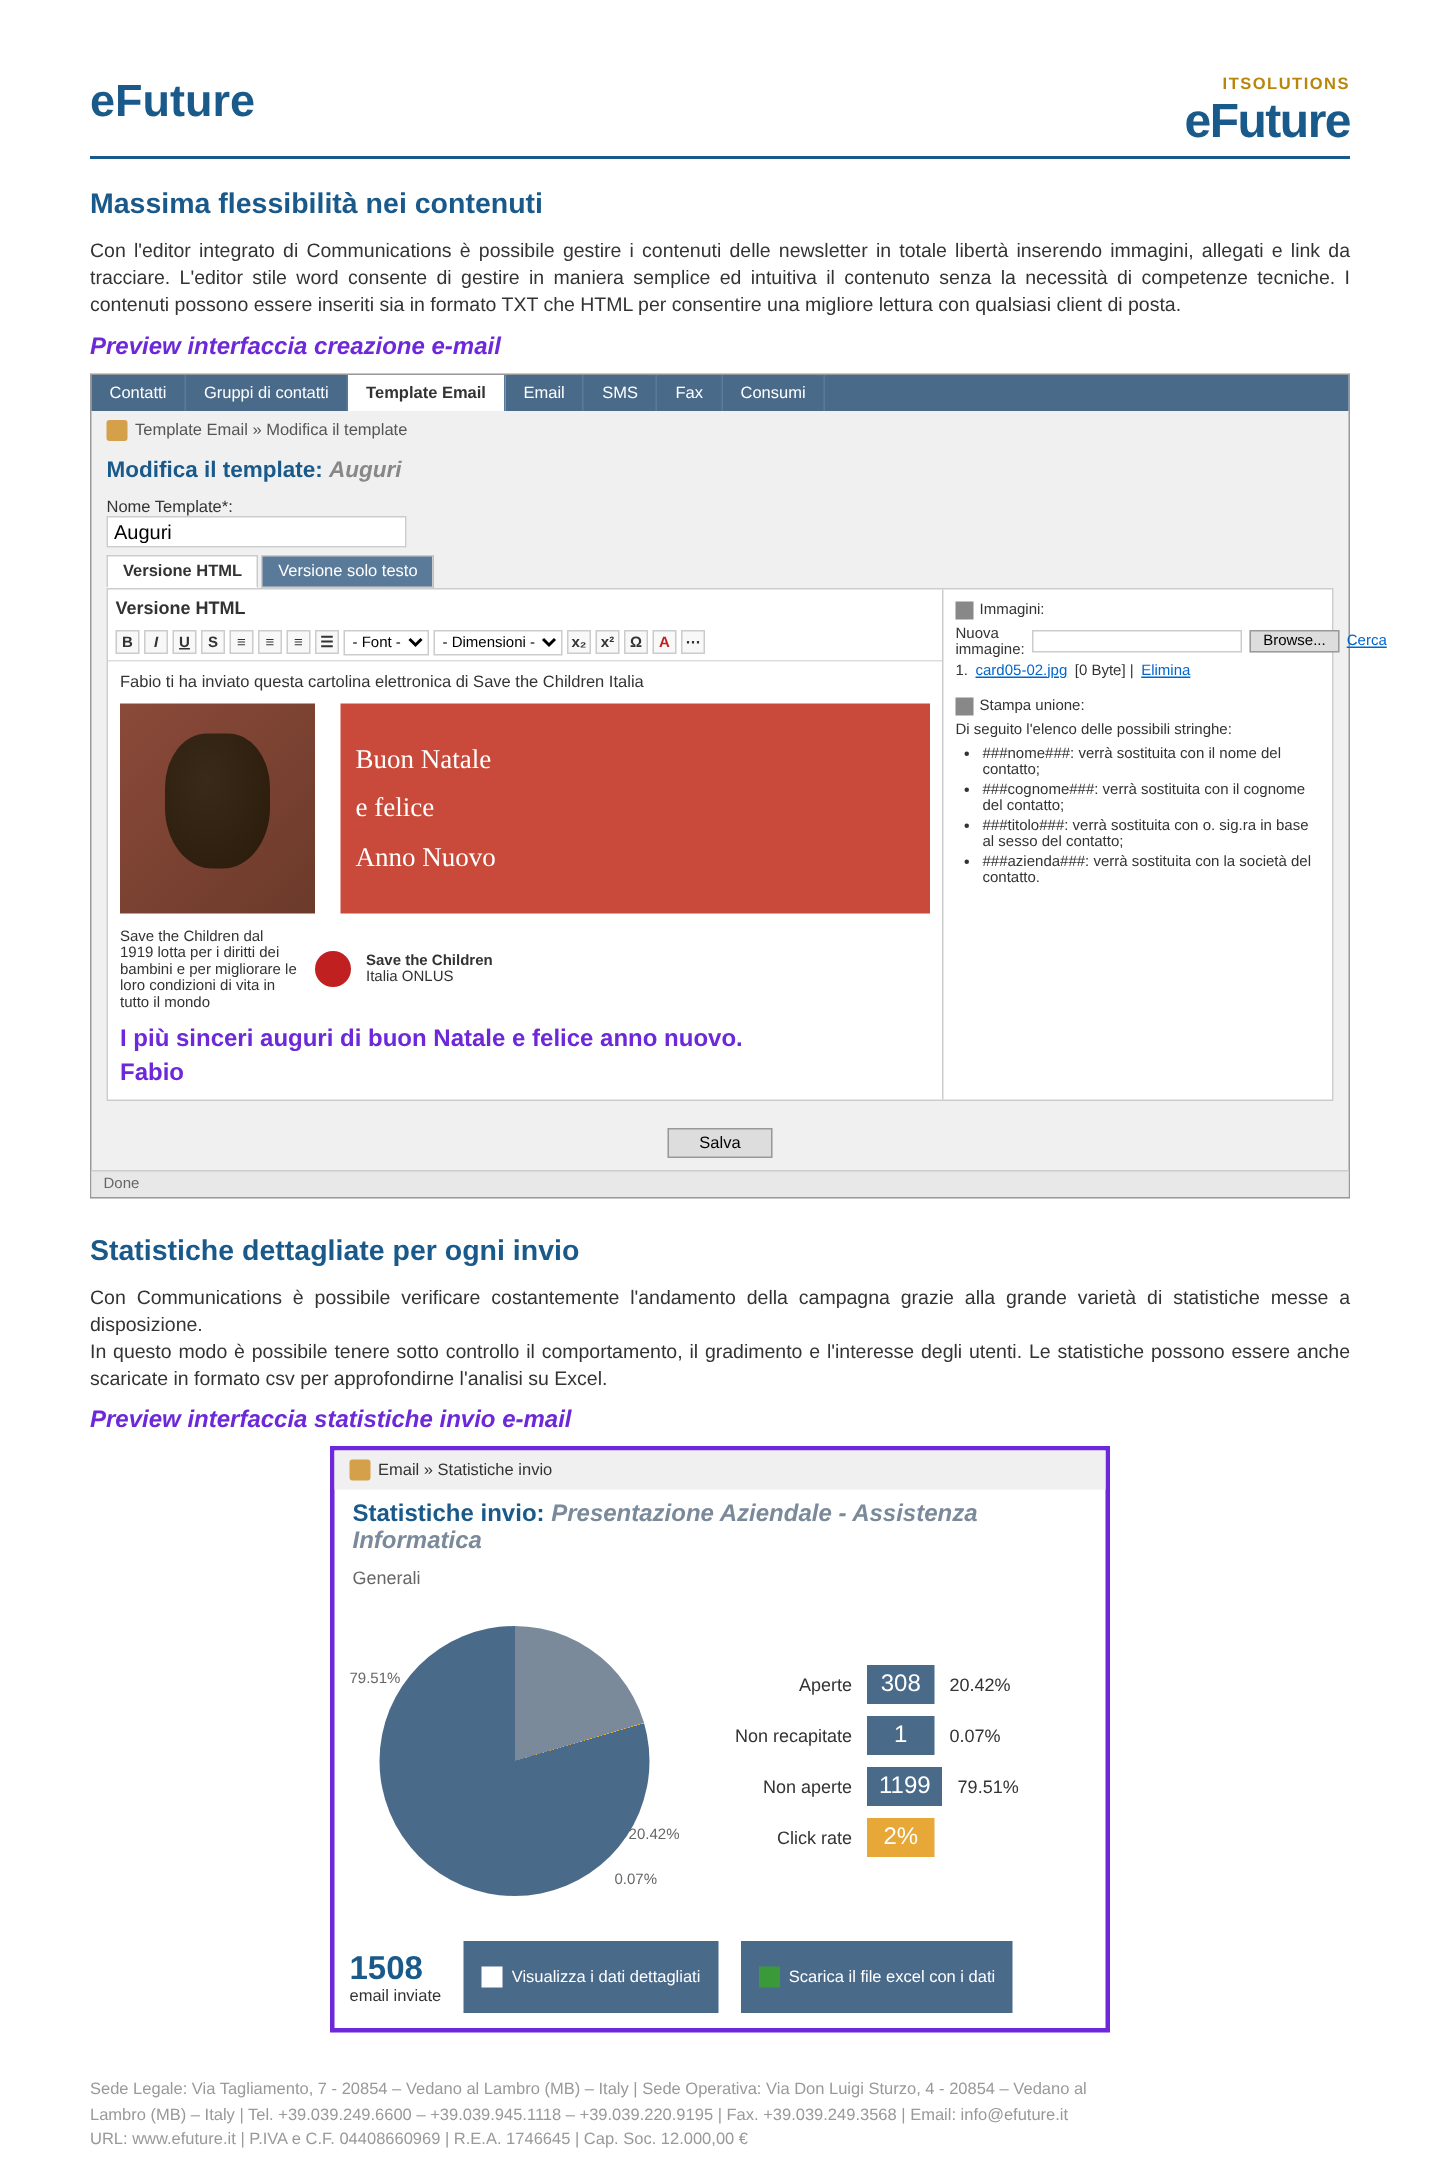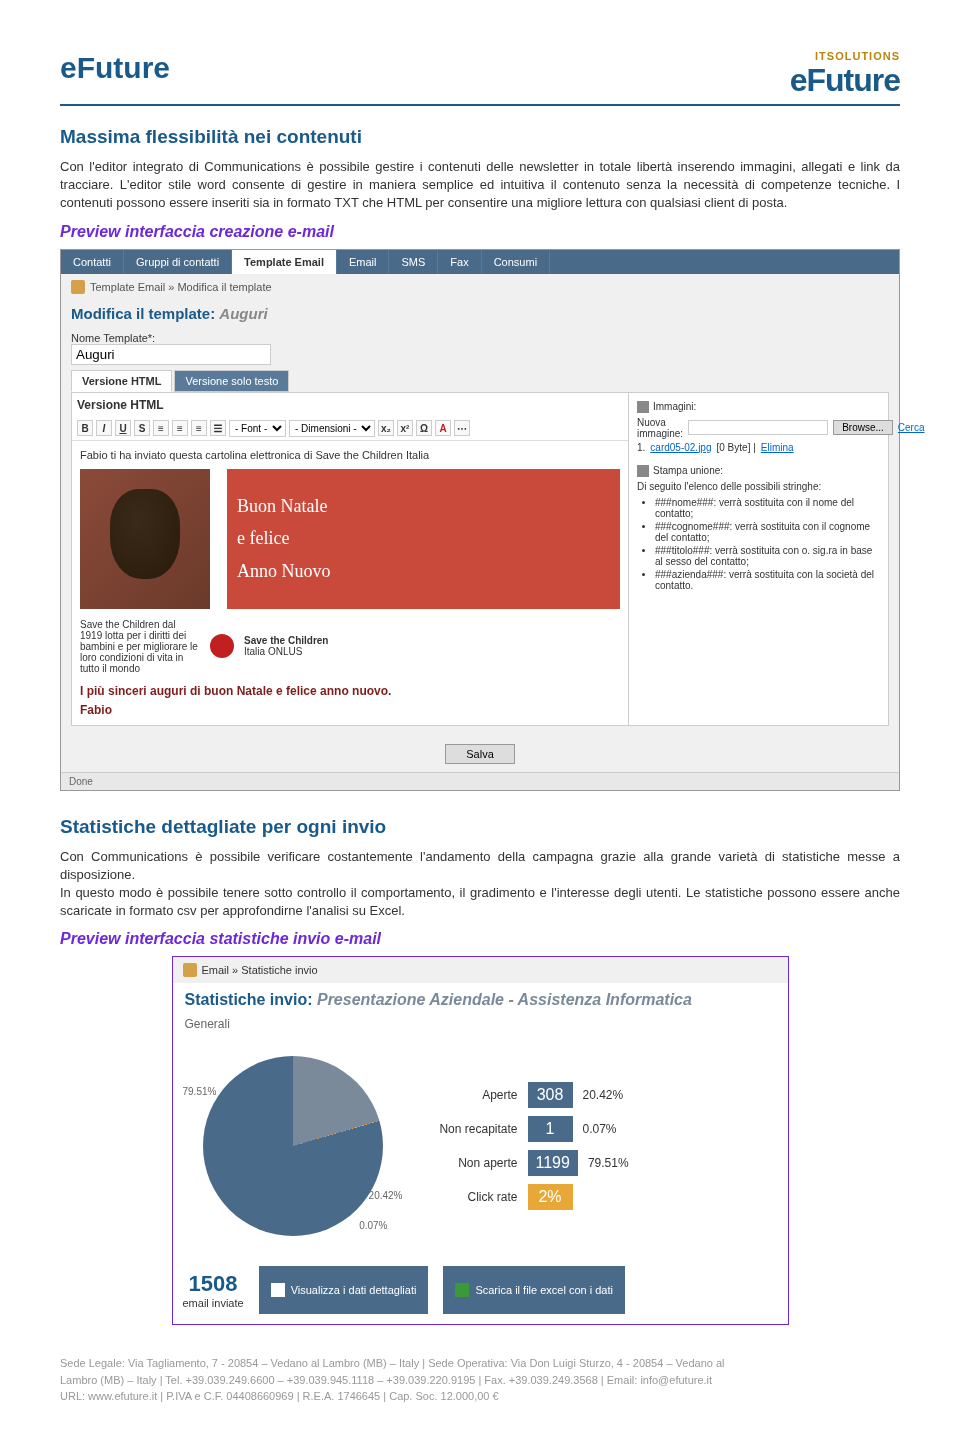--- a/index.html
+++ b/index.html
@@ -34,56 +34,56 @@
 .toolbar{display:flex;gap:3px;padding:3px 5px;border-bottom:1px solid #ddd;flex-wrap:wrap;align-items:center;font-size:10px}
 .tb-btn{width:16px;height:16px;border:1px solid #ccc;display:flex;align-items:center;justify-content:center;font-size:10px;font-weight:bold;background:#f8f8f8}
 .tb-sel{border:1px solid #ccc;font-size:10px;padding:1px;background:#fff}
 .content-area{padding:8px;font-size:11px}
 .postcard{display:flex;gap:17px;margin:8px 0}
 .postcard-img{width:130px;height:140px;background:linear-gradient(135deg,#8b4a3a 0%,#6b3a2a 100%);position:relative;overflow:hidden}
 .face{position:absolute;left:30px;top:20px;width:70px;height:90px;background:radial-gradient(ellipse at 40% 35%,#3a2a1a 0%,#2a1a0a 100%);border-radius:40% 40% 45% 45%}
 .postcard-text{flex:1;background:#c94a3a;color:#fff;padding:10px;font-family:cursive;font-size:18px;line-height:1.8;display:flex;flex-direction:column;justify-content:center}
 .stc-row{display:flex;align-items:center;gap:10px;margin:10px 0;font-size:10px}
 .stc-logo{width:24px;height:24px;background:#c02020;border-radius:50%}
-.msg-text{color:#7f1d1d;font-weight:bold;font-size:12px;margin-top:5px}
+.msg-text{color:#6d28d9;font-weight:bold;font-size:16px;margin-top:5px}
 .editor-right{width:260px;border-left:1px solid #ccc;padding:8px;font-size:10px}
 .right-section{margin-bottom:12px}
 .right-head{display:flex;align-items:center;gap:4px;font-weight:normal;margin-bottom:4px}
 .right-icon{width:12px;height:12px;background:#888}
 .right-row{display:flex;gap:5px;align-items:center;margin:3px 0}
 .right-row input{border:1px solid #ccc;padding:1px 3px;flex:1;font-size:10px}
 .btn-browse{background:#ddd;border:1px solid #999;padding:1px 8px;font-size:10px}
 .link{color:#06c;text-decoration:underline}
 .merge-list{list-style:disc;padding-left:18px;margin-top:5px}
 .merge-list li{margin:2px 0}
 .save-row{text-align:center;padding:8px}
 .btn-save{background:#ddd;border:1px solid #999;padding:3px 20px;font-size:11px}
 .status-bar{background:#e8e8e8;border-top:1px solid #ccc;padding:3px 8px;font-size:10px;color:#666}
 
-.preview2{border:1px solid #6d28d9;background:#fff;margin-bottom:25px;width:617px;margin-left:auto;margin-right:auto}
+.preview2{border:3px solid #6d28d9;background:#fff;margin-bottom:25px;width:520px;margin-left:auto;margin-right:auto}
 .bc2{padding:6px 10px;font-size:11px;background:#f0f0f0;display:flex;align-items:center;gap:5px}
 .stats-title{padding:8px 12px;color:#1a5a8a;font-size:16px}
 .stats-title .b{font-weight:bold}
 .stats-title .i{font-style:italic;font-weight:bold;color:#7a8a9a}
 .stats-sub{padding:0 12px 5px;font-size:12px;color:#666}
 .stats-body{display:flex;padding:10px;gap:15px;align-items:center}
 .pie-wrap{position:relative;width:220px;height:200px}
 .pie{width:180px;height:180px;border-radius:50%;background:conic-gradient(#7a8a9a 0deg 73.5deg,#e8a838 73.5deg 73.8deg,#4a6a8a 73.8deg 360deg);margin:10px auto}
 .pie-label{position:absolute;font-size:10px;color:#666}
 .pl1{left:0;top:40px}
 .pl2{right:0;bottom:45px}
 .pl3{right:15px;bottom:15px}
 .stats-table{flex:1}
 .st-row{display:flex;align-items:center;margin:8px 0;gap:10px}
 .st-label{width:100px;text-align:right;font-size:12px}
 .st-val{background:#4a6a8a;color:#fff;min-width:45px;text-align:center;padding:4px 8px;font-size:16px}
 .st-val.orange{background:#e8a838}
 .st-pct{font-size:12px}
 .stats-footer{display:flex;align-items:center;padding:10px;gap:15px}
-.sf-num{text-align:center}
+.sf-num{}
 .sf-big{font-size:22px;font-weight:bold;color:#1a5a8a}
 .sf-small{font-size:11px}
 .sf-btn{background:#4a6a8a;color:#fff;padding:17px 12px;font-size:11px;display:flex;align-items:center;gap:6px}
 .sf-icon{width:14px;height:14px;background:#fff;display:inline-block}
 .sf-icon.g{background:#3a9a3a}
 .footer{font-size:11px;color:#999;line-height:1.5;margin-top:30px}
 </style>
 </head>
 <body>
 

